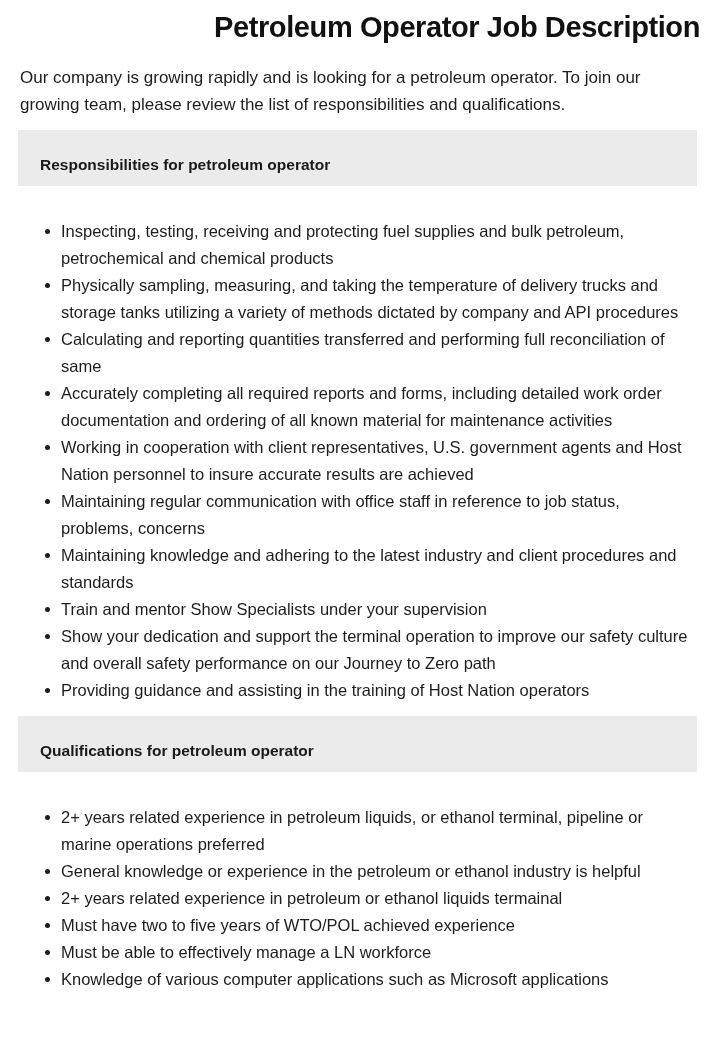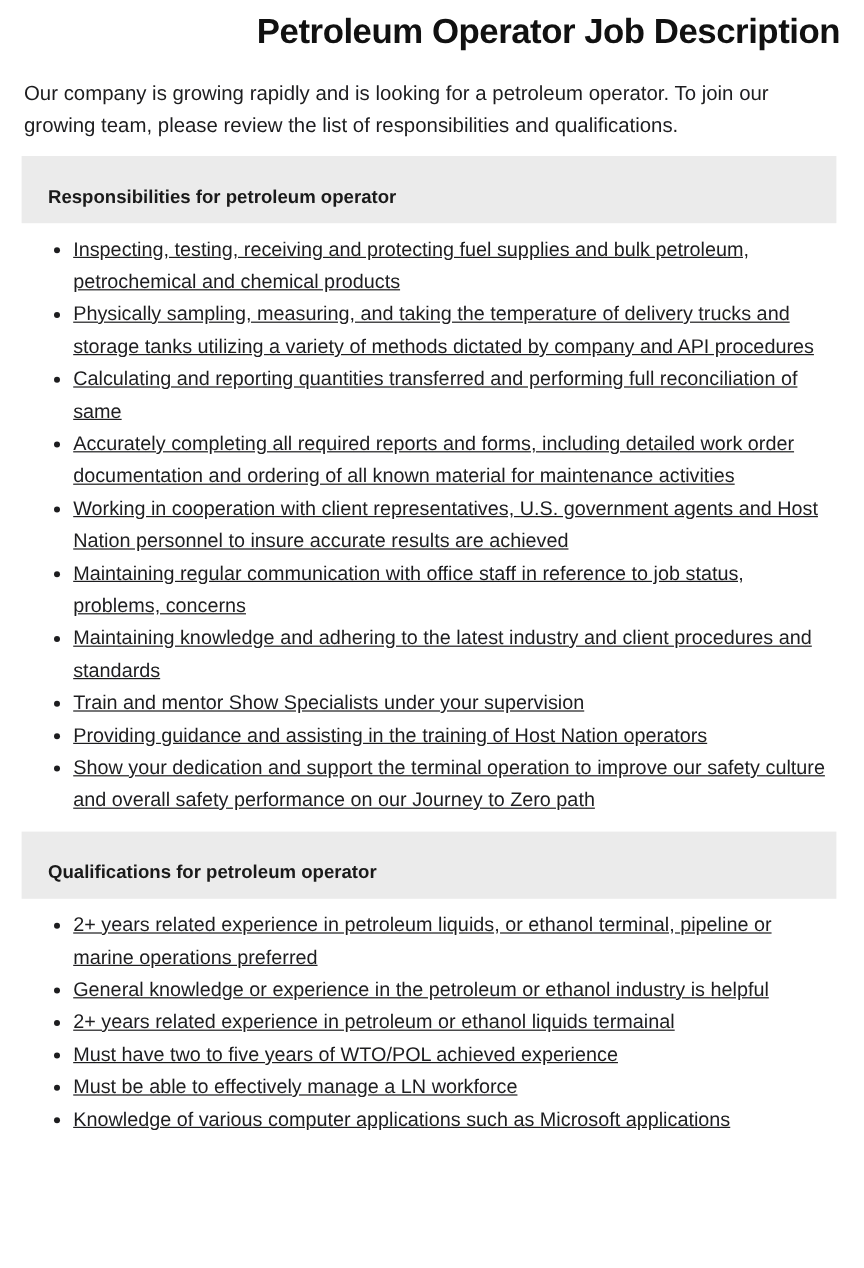--- a/index.html
+++ b/index.html
@@ -36,26 +36,25 @@
   .section-heading {
     margin: 12px 23px 0 18px;
     background: #ebebeb;
     padding: 24px 12px 11px 22px;
     font-size: 15.5px;
     line-height: 21px;
     font-weight: 700;
     color: #1a1a1a;
   }
   ul.doc-list {
-    margin: 9px 24px 0 20px;
+    margin: 32px 24px 0 20px;
     padding: 0 0 0 41px;
     list-style: none;
     font-size: 16.5px;
     line-height: 27px;
-    text-decoration: underline;
   }
   ul.doc-list li {
     position: relative;
   }
   ul.doc-list li::before {
     content: "";
     position: absolute;
     left: -16px;
     top: 11px;
     width: 5px;
@@ -77,22 +76,22 @@
     <div class="section-heading">Responsibilities for petroleum operator</div>
     <ul class="doc-list">
       <li>Inspecting, testing, receiving and protecting fuel supplies and bulk petroleum, petrochemical and chemical products</li>
       <li>Physically sampling, measuring, and taking the temperature of delivery trucks and storage tanks utilizing a variety of methods dictated by company and API procedures</li>
       <li>Calculating and reporting quantities transferred and performing full reconciliation of same</li>
       <li>Accurately completing all required reports and forms, including detailed work order documentation and ordering of all known material for maintenance activities</li>
       <li>Working in cooperation with client representatives, U.S. government agents and Host Nation personnel to insure accurate results are achieved</li>
       <li>Maintaining regular communication with office staff in reference to job status, problems, concerns</li>
       <li>Maintaining knowledge and adhering to the latest industry and client procedures and standards</li>
       <li>Train and mentor Show Specialists under your supervision</li>
+      <li>Show your dedication and support the terminal operation to improve our safety culture and overall safety performance on our Journey to Zero path</li>
       <li>Providing guidance and assisting in the training of Host Nation operators</li>
-      <li>Show your dedication and support the terminal operation to improve our safety culture and overall safety performance on our Journey to Zero path</li>
     </ul>
   </section>
 
   <section>
     <div class="section-heading">Qualifications for petroleum operator</div>
     <ul class="doc-list">
       <li>2+ years related experience in petroleum liquids, or ethanol terminal, pipeline or marine operations preferred</li>
       <li>General knowledge or experience in the petroleum or ethanol industry is helpful</li>
       <li>2+ years related experience in petroleum or ethanol liquids termainal</li>
       <li>Must have two to five years of WTO/POL achieved experience</li>

